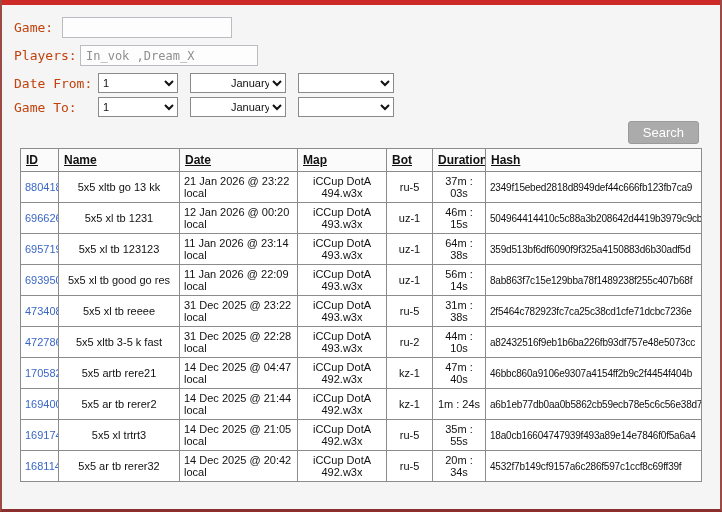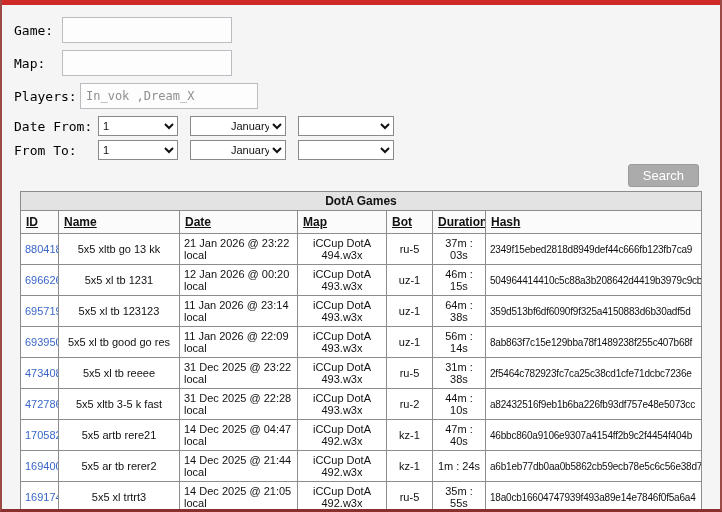--- a/index.html
+++ b/index.html
@@ -15,31 +15,31 @@
     position: relative;
     overflow: hidden;
   }
   .topbar { height: 5px; background: #ce2a27; width: 100%; }
 
   .form-area { padding: 12px 0 0 12px; }
   .form-row { display: flex; align-items: center; margin-bottom: 7px; }
   .form-row.tight { margin-bottom: 4px; }
   .lbl {
     font-family: "DejaVu Sans Mono", monospace;
-    font-size: 13px; color: #000000;
+    font-size: 13px; color: #c2410c;
     white-space: pre;
   }
   .lbl-game, .lbl-map { width: 48px; }
   .lbl-players { width: 66px; }
   .lbl-date { width: 84px; }
 
   input.text {
     height: 21px; border: 1px solid #b9bcc0; background: #fdfdfd;
     font-size: 12px; font-family: "DejaVu Sans Mono", monospace;
-    padding: 12px 5px; width: 170px; outline: none;
+    padding: 2px 5px; width: 170px; outline: none;
   }
   input.players { width: 178px; color: #8f8f8f; }
 
   select {
     height: 20px; font-size: 11px; font-family: "Liberation Sans", sans-serif;
     border: 1px solid #8a8a8a; background: #ffffff; color: #111;
     margin-right: 12px;
   }
   select.day { width: 80px; }
   select.month { width: 96px; padding-left: 36px; }
@@ -92,45 +92,41 @@
 <div class="page">
   <div class="topbar"></div>
 
   <div class="form-area">
 
     <div class="form-row">
       <span class="lbl lbl-game">Game:</span>
       <input class="text" type="text" value="" style="">
     </div>
 
-    <div class="form-row">
-      <span class="lbl lbl-map">Map:</span>
-      <input class="text" type="text" value="" style="">
-    </div>
 
     <div class="form-row">
       <span class="lbl lbl-players">Players:</span>
       <input class="text players" type="text" value="In_vok ,Dream_X" style="">
     </div>
 
     <div class="form-row tight">
       <span class="lbl lbl-date">Date From:</span>
       <select class="day">
         <option>1</option>
       </select>
       <select class="month">
         <option>January</option>
       </select>
       <select class="year">
         <option></option>
       </select>
     </div>
 
     <div class="form-row tight">
-      <span class="lbl lbl-date">From To:</span>
+      <span class="lbl lbl-date">Game To:</span>
       <select class="day">
         <option>1</option>
       </select>
       <select class="month">
         <option>January</option>
       </select>
       <select class="year">
         <option></option>
       </select>
     </div>
@@ -145,23 +141,20 @@
     <colgroup>
       <col class="c-id">
         <col class="c-name">
         <col class="c-date">
         <col class="c-map">
       <col class="c-bot">
         <col class="c-duration">
         <col class="c-hash">
     </colgroup>
     <thead>
-      <tr class="title-row">
-        <th colspan="7">DotA Games</th>
-      </tr>
       <tr class="head-row">
         <th>ID</th>
         <th>Name</th>
         <th>Date</th>
         <th>Map</th>
         <th>Bot</th>
         <th>Duration</th>
         <th>Hash</th>
       </tr>
     </thead>

